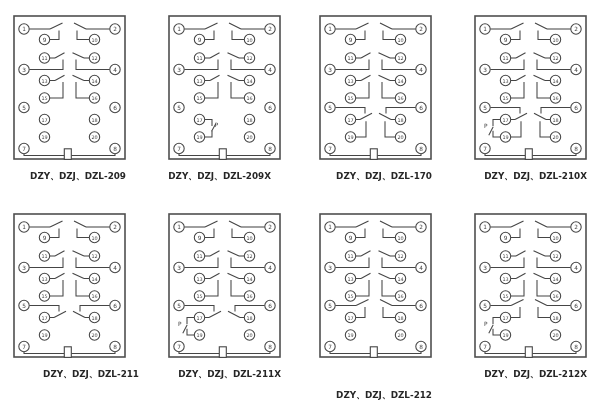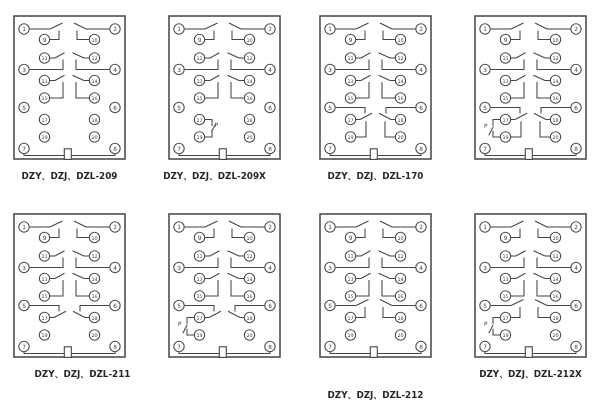--- a/index.html
+++ b/index.html
@@ -1,18 +1,18 @@
 <!DOCTYPE html>
 <html><head>
 <meta charset="utf-8">
 <style>
   html,body{margin:0;padding:0;width:600px;height:400px;background:#ffffff;overflow:hidden;}
   body{font-family:"DejaVu Sans","Liberation Sans",sans-serif;position:relative;}
   #diagram-grid{position:absolute;inset:0;}
-  .panel-label{position:absolute;width:113px;text-align:center;font-size:8.8px;font-weight:700;letter-spacing:0px;color:#262626;white-space:nowrap;}
+  .panel-label{position:absolute;width:113px;text-align:right;font-size:8.8px;font-weight:700;letter-spacing:0px;color:#262626;white-space:nowrap;}
   .panel-svg{position:absolute;}
 </style>
 </head>
 <body>
 
 <div id="diagram-grid">
     <svg width="113" height="145" viewBox="0 0 113 145" class="panel-svg" style="left: 13px; top: 15px;">
       <rect x="1" y="1" width="111" height="143" fill="none" stroke="#4f4f4f" stroke-width="1.6"></rect>
       <polyline points="16.2,14 37,14" fill="none" stroke="#454545" stroke-width="1.05"></polyline>
       <polyline points="36.7,24.5 46,24.5 46,15.5" fill="none" stroke="#454545" stroke-width="1.05"></polyline>
@@ -288,20 +288,21 @@
       <text x="81.5" y="104.5" text-anchor="middle" dominant-baseline="central" font-size="4.9" fill="#454545">18</text>
       <circle cx="31.5" cy="122" r="5.2" fill="#ffffff" stroke="#454545" stroke-width="1.05"></circle>
       <text x="31.5" y="122" text-anchor="middle" dominant-baseline="central" font-size="4.9" fill="#454545">19</text>
       <circle cx="81.5" cy="122" r="5.2" fill="#ffffff" stroke="#454545" stroke-width="1.05"></circle>
       <text x="81.5" y="122" text-anchor="middle" dominant-baseline="central" font-size="4.9" fill="#454545">20</text>
       <circle cx="11" cy="133.5" r="5.2" fill="#ffffff" stroke="#454545" stroke-width="1.05"></circle>
       <text x="11" y="133.5" text-anchor="middle" dominant-baseline="central" font-size="5.8" fill="#454545">7</text>
       <circle cx="102" cy="133.5" r="5.2" fill="#ffffff" stroke="#454545" stroke-width="1.05"></circle>
       <text x="102" y="133.5" text-anchor="middle" dominant-baseline="central" font-size="5.8" fill="#454545">8</text>
     </svg>
+    <div class="panel-label" style="left: 474px; top: 171px;">DZY、DZJ、DZL-210X</div>
     <svg width="113" height="145" viewBox="0 0 113 145" class="panel-svg" style="left: 13px; top: 213px;">
       <rect x="1" y="1" width="111" height="143" fill="none" stroke="#4f4f4f" stroke-width="1.6"></rect>
       <polyline points="16.2,14 37,14" fill="none" stroke="#454545" stroke-width="1.05"></polyline>
       <polyline points="36.7,24.5 46,24.5 46,15.5" fill="none" stroke="#454545" stroke-width="1.05"></polyline>
       <polyline points="96.8,14 73,14" fill="none" stroke="#454545" stroke-width="1.05"></polyline>
       <polyline points="76.3,24.5 64,24.5 64,15.5" fill="none" stroke="#454545" stroke-width="1.05"></polyline>
       <polyline points="36.7,43 42,43" fill="none" stroke="#454545" stroke-width="1.05"></polyline>
       <polyline points="16.2,54.5 50,54.5 50,44.5" fill="none" stroke="#454545" stroke-width="1.05"></polyline>
       <polyline points="76.3,43 71,43" fill="none" stroke="#454545" stroke-width="1.05"></polyline>
       <polyline points="96.8,54.5 63,54.5 63,44.5" fill="none" stroke="#454545" stroke-width="1.05"></polyline>
@@ -433,20 +434,21 @@
       <text x="81.5" y="104.5" text-anchor="middle" dominant-baseline="central" font-size="4.9" fill="#454545">18</text>
       <circle cx="31.5" cy="122" r="5.2" fill="#ffffff" stroke="#454545" stroke-width="1.05"></circle>
       <text x="31.5" y="122" text-anchor="middle" dominant-baseline="central" font-size="4.9" fill="#454545">19</text>
       <circle cx="81.5" cy="122" r="5.2" fill="#ffffff" stroke="#454545" stroke-width="1.05"></circle>
       <text x="81.5" y="122" text-anchor="middle" dominant-baseline="central" font-size="4.9" fill="#454545">20</text>
       <circle cx="11" cy="133.5" r="5.2" fill="#ffffff" stroke="#454545" stroke-width="1.05"></circle>
       <text x="11" y="133.5" text-anchor="middle" dominant-baseline="central" font-size="5.8" fill="#454545">7</text>
       <circle cx="102" cy="133.5" r="5.2" fill="#ffffff" stroke="#454545" stroke-width="1.05"></circle>
       <text x="102" y="133.5" text-anchor="middle" dominant-baseline="central" font-size="5.8" fill="#454545">8</text>
     </svg>
+    <div class="panel-label" style="left: 168px; top: 369px;">DZY、DZJ、DZL-211X</div>
     <svg width="113" height="145" viewBox="0 0 113 145" class="panel-svg" style="left: 319px; top: 213px;">
       <rect x="1" y="1" width="111" height="143" fill="none" stroke="#4f4f4f" stroke-width="1.6"></rect>
       <polyline points="16.2,14 37,14" fill="none" stroke="#454545" stroke-width="1.05"></polyline>
       <polyline points="36.7,24.5 46,24.5 46,15.5" fill="none" stroke="#454545" stroke-width="1.05"></polyline>
       <polyline points="96.8,14 73,14" fill="none" stroke="#454545" stroke-width="1.05"></polyline>
       <polyline points="76.3,24.5 64,24.5 64,15.5" fill="none" stroke="#454545" stroke-width="1.05"></polyline>
       <polyline points="36.7,43 42,43" fill="none" stroke="#454545" stroke-width="1.05"></polyline>
       <polyline points="16.2,54.5 50,54.5 50,44.5" fill="none" stroke="#454545" stroke-width="1.05"></polyline>
       <polyline points="76.3,43 71,43" fill="none" stroke="#454545" stroke-width="1.05"></polyline>
       <polyline points="96.8,54.5 63,54.5 63,44.5" fill="none" stroke="#454545" stroke-width="1.05"></polyline>

